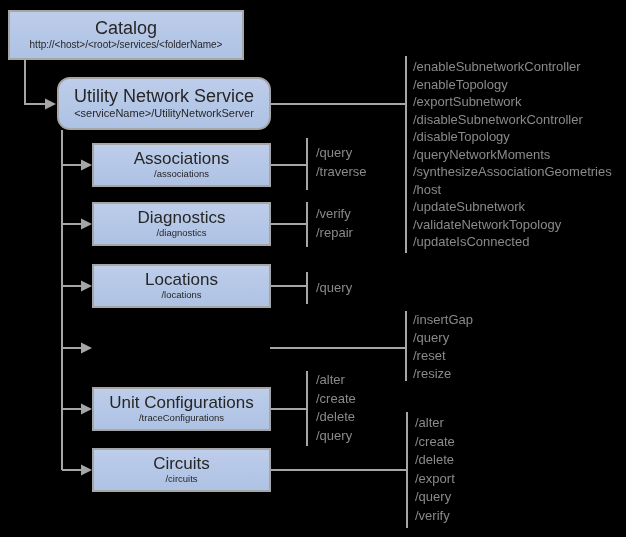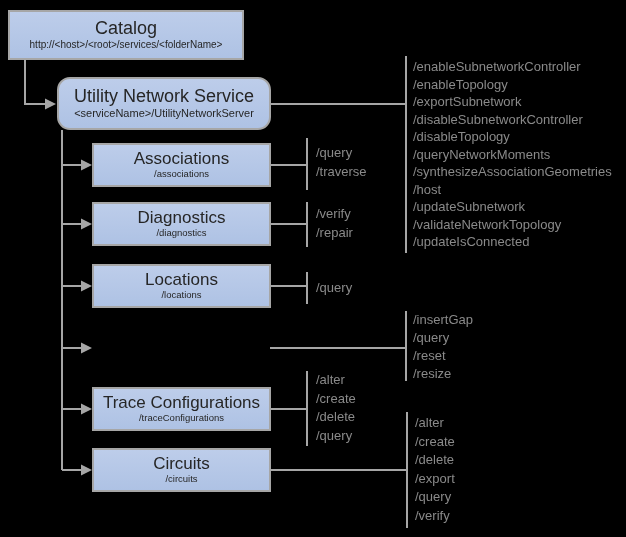--- a/index.html
+++ b/index.html
@@ -99,21 +99,21 @@
   </div>
   <div class="node child n1">
     <div class="node-title">Diagnostics</div>
     <div class="node-sub">/diagnostics</div>
   </div>
   <div class="node child n2">
     <div class="node-title">Locations</div>
     <div class="node-sub">/locations</div>
   </div>
   <div class="node child n4">
-    <div class="node-title">Trace Configurations</div>
+    <div class="node-title">Unit Configurations</div>
     <div class="node-sub">/traceConfigurations</div>
   </div>
   <div class="node child n5">
     <div class="node-title">Circuits</div>
     <div class="node-sub">/circuits</div>
   </div>
 
   <div class="ops" id="ops-service">
       <div class="op">/enableSubnetworkController</div>
       <div class="op">/enableTopology</div>

